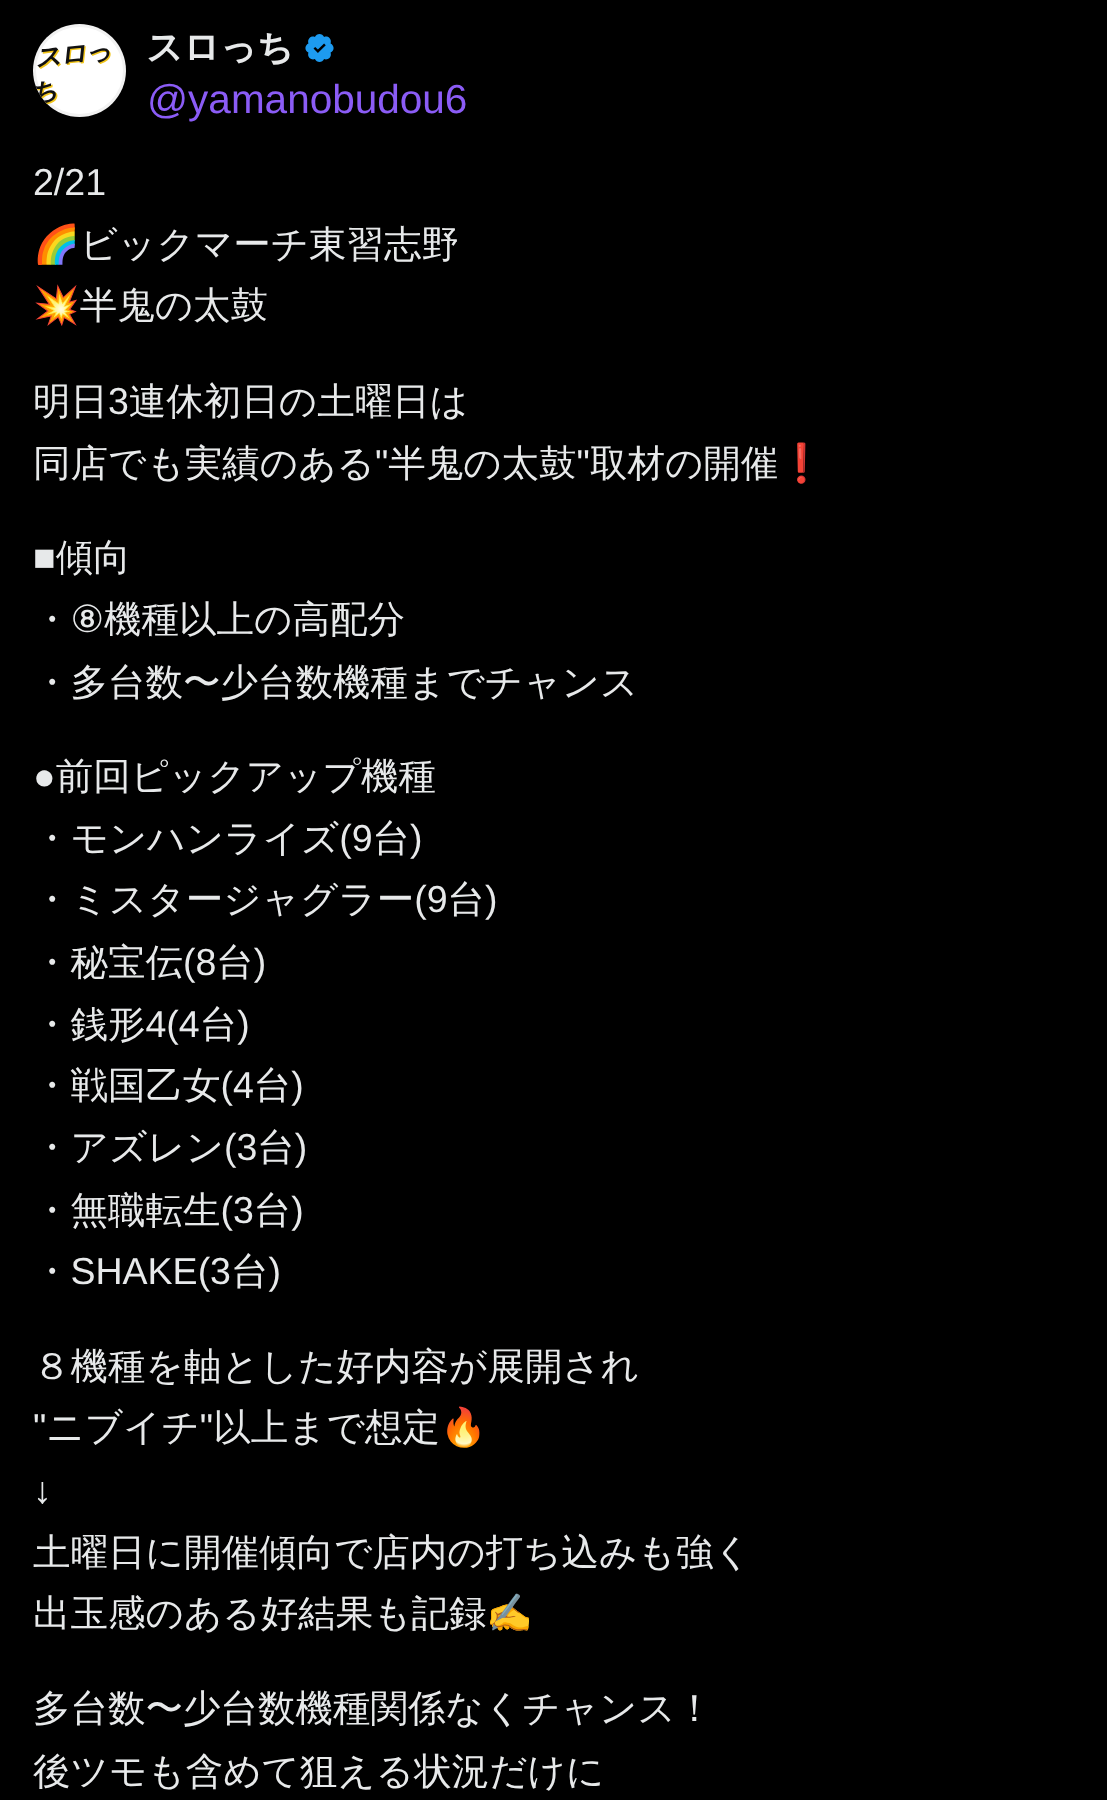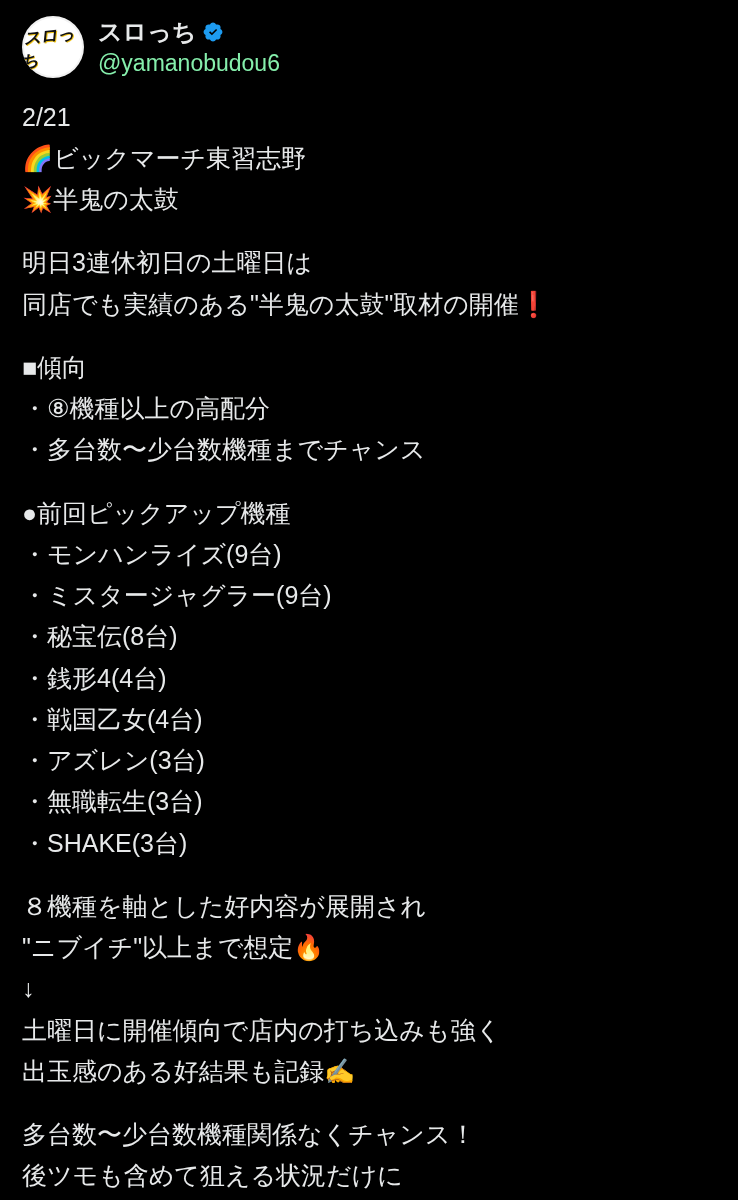--- a/index.html
+++ b/index.html
@@ -73,22 +73,22 @@
     color: #e7e9ea;
     line-height: 1.2;
   }
   .verified {
     margin-left: 6px;
     width: 22px;
     height: 22px;
     display: inline-block;
   }
   .handle {
-    font-size: 23px;
-    color: #86efac;
+    font-size: 27px;
+    color: #8b5cf6;
     line-height: 1.3;
     margin-top: 2px;
   }
   .body-text {
     padding: 18px 22px 0 22px;
     font-size: 25px;
     line-height: 1.65;
     color: #e7e9ea;
     white-space: pre-wrap;
     word-break: break-word;

